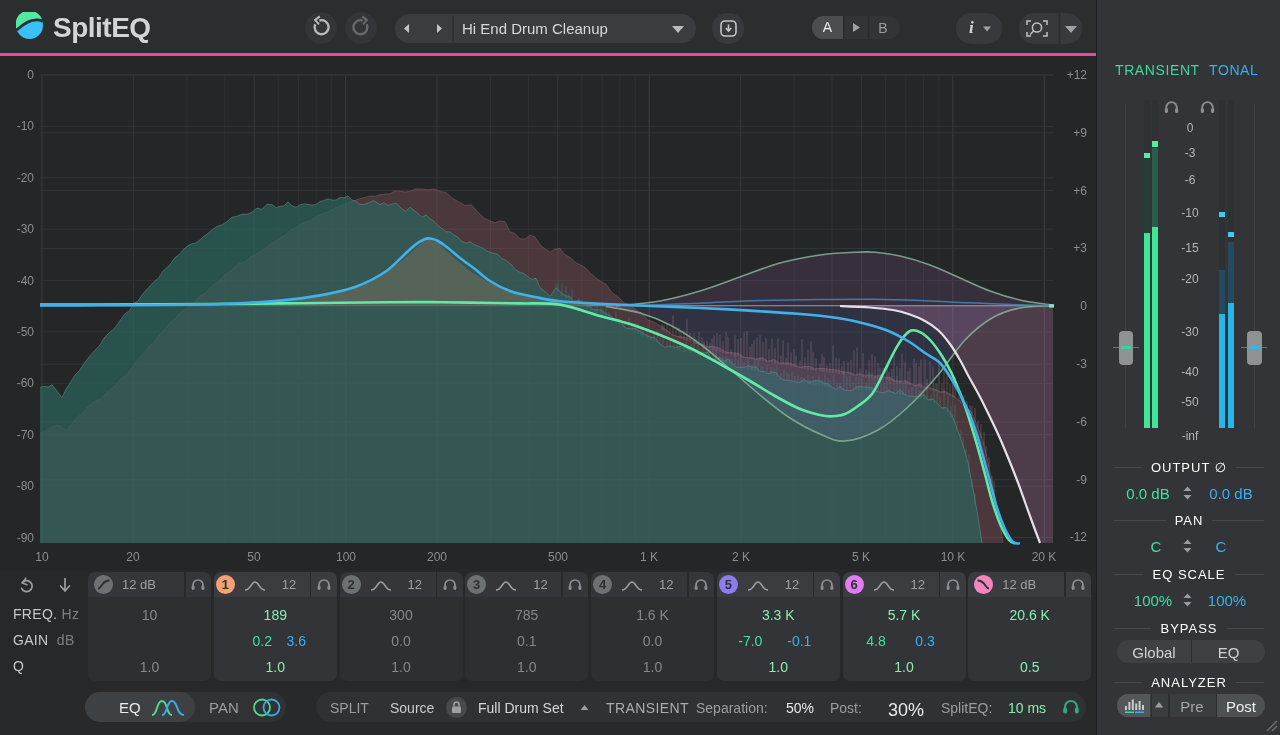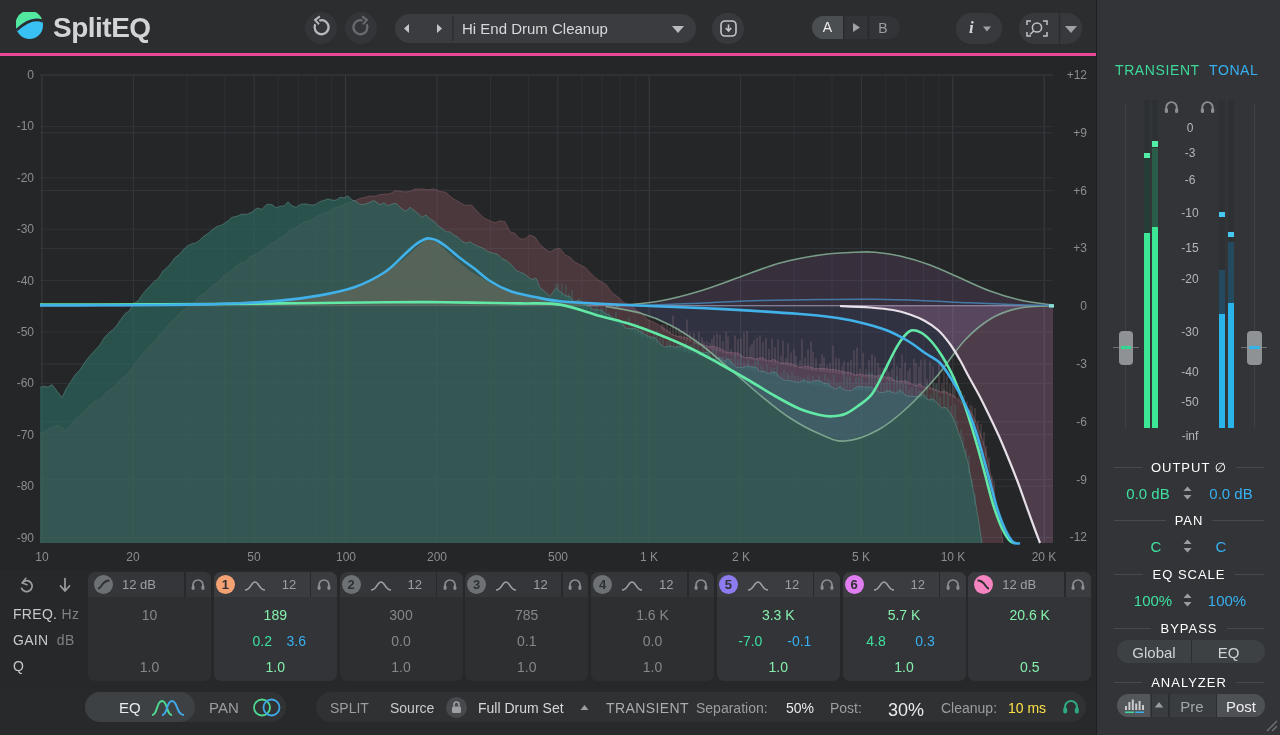--- a/index.html
+++ b/index.html
@@ -331,22 +331,22 @@
     </svg>
     <div class="abs" style="left:478px;top:10px;font-size:14px;color:#d5d7d9">Full Drum Set</div>
     <svg class="abs" style="left:578px;top:13px" width="13" height="9" viewBox="0 0 13 9">
         <path d="M2.5,7 L10.5,7 L6.5,2 Z" fill="#9b9ea1"></path>
       </svg>
     <div class="abs" style="left:606px;top:10px;font-size:14px;color:#aaadb0;letter-spacing:0.4px">TRANSIENT</div>
     <div class="abs bbtext" style="left:696px;top:10px">Separation:</div>
     <div class="abs" style="left:786px;top:10px;font-size:14px;color:#e8eaec">50%</div>
     <div class="abs bbtext" style="left:830px;top:10px">Post:</div>
     <div class="abs" style="left:888px;top:10px;font-size:18px;color:#e8eaec">30%</div>
-    <div class="abs bbtext" style="left:941px;top:10px">Cleanup:</div>
-    <div class="abs" style="left:1008px;top:10px;font-size:14px;color:#fde047">10 ms</div>
+    <div class="abs bbtext" style="left:941px;top:10px">SplitEQ:</div>
+    <div class="abs" style="left:1008px;top:10px;font-size:14px;color:#86efac">10 ms</div>
     <svg class="abs" style="left:1062px;top:8px" width="18" height="17" viewBox="0 0 18 17">
       <path d="M3,14 V9 A6,6 0 0,1 15,9 V14" stroke="#2fa880" stroke-width="2.2" fill="none"></path>
       <rect x="1.2" y="9.6" width="4" height="6" rx="1.8" fill="#2fa880"></rect>
       <rect x="12.8" y="9.6" width="4" height="6" rx="1.8" fill="#2fa880"></rect>
     </svg>
   </div>
   <div id="sidebar">
     <div class="abs" style="left:18px;top:62px;font-size:14px;color:#3fd89a;letter-spacing:0.6px">TRANSIENT</div>
     <div class="abs" style="left:112px;top:62px;font-size:14px;color:#38b0f0;letter-spacing:0.6px">TONAL</div>
     <svg class="abs" style="left:67px;top:100px" width="15" height="14" viewBox="0 0 15 14">

